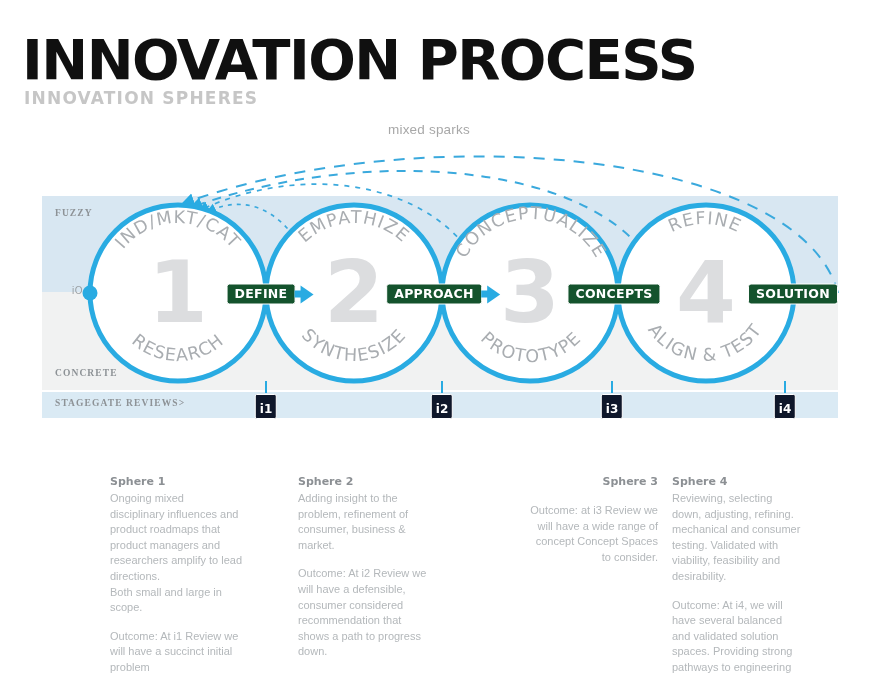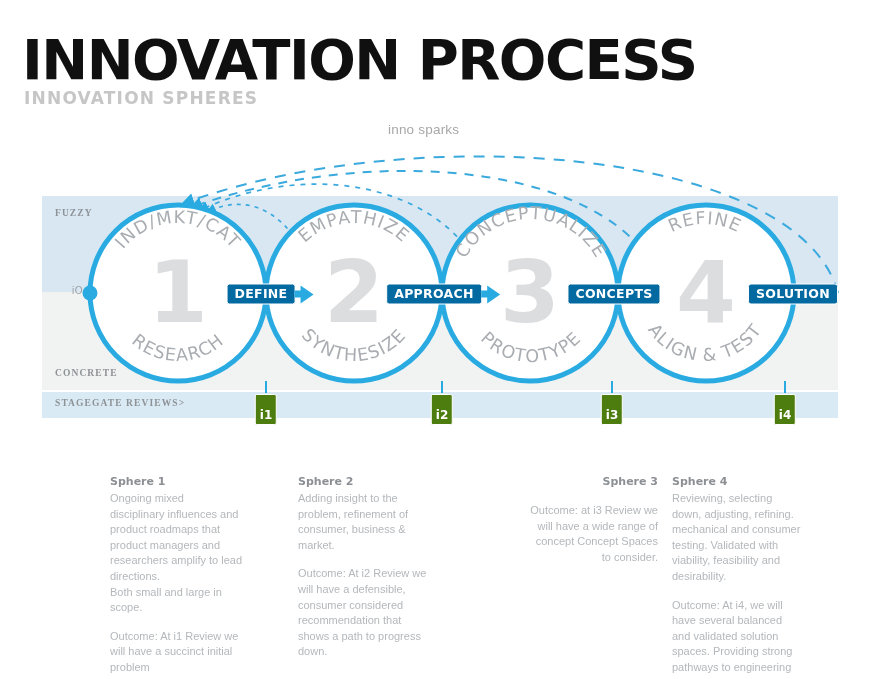--- a/index.html
+++ b/index.html
@@ -50,44 +50,44 @@
   
   .svg-layer{position:absolute;left:0;top:0;width:880px;height:679px;pointer-events:none;}
 
   
   .conn{
     position:absolute;height:19px;
     display:flex;align-items:center;
     transform:translate(-50%,-50%);
   }
   .conn .pill{
-    background:#0369a1;color:#ffffff;
+    background:#14532d;color:#ffffff;
     font-size:12.5px;font-weight:bold;letter-spacing:.3px;
     padding:3px 7px 4px 7px;border-radius:3px;
     border:1.5px solid #ffffff;
     font-family:"DejaVu Sans","Liberation Sans",sans-serif;
     line-height:1;white-space:nowrap;
   }
   .conn .arrow{
     width:0;height:0;margin-left:-1px;
     border-top:9px solid transparent;
     border-bottom:9px solid transparent;
     border-left:13px solid #29abe2;
   }
   .conn .stem{
     width:7px;height:7px;background:#29abe2;margin-left:-1px;
   }
 
   
   .gate-tick{position:absolute;width:2px;height:12px;background:#29abe2;transform:translateX(-50%);}
   .gate-badge{
     position:absolute;transform:translateX(-50%);
-    background:#4d7c0f;color:#ffffff;
+    background:#0f172a;color:#ffffff;
     font-size:12px;font-weight:bold;
-    padding:14px 4px 3px 4px;border-radius:2px;
+    padding:8px 4px 3px 4px;border-radius:2px;
     border:1.5px solid #ffffff;
     font-family:"DejaVu Sans","Liberation Sans",sans-serif;
     line-height:1;
   }
 
   .sparks-label{
     position:absolute;left:388px;top:122px;
     font-size:13.5px;color:#a8a8a8;letter-spacing:.2px;
   }
 
@@ -106,21 +106,21 @@
   .col-body.gap{margin-top:13px;}
 </style>
 </head>
 <body>
 
 <div class="page">
 
   <div class="title">INNOVATION PROCESS</div>
   <div class="subtitle">INNOVATION SPHERES</div>
 
-  <div class="sparks-label">inno sparks</div>
+  <div class="sparks-label">mixed sparks</div>
 
   <div class="band">
     <div class="band-fuzzy"></div>
     <div class="band-concrete"></div>
     <div class="band-gate"></div>
 
     <div class="band-label lbl-fuzzy">FUZZY</div>
     <div class="band-label lbl-concrete">CONCRETE</div>
     <div class="band-label lbl-gate">STAGEGATE REVIEWS&gt;</div>
     <div class="io-label">iO</div>

